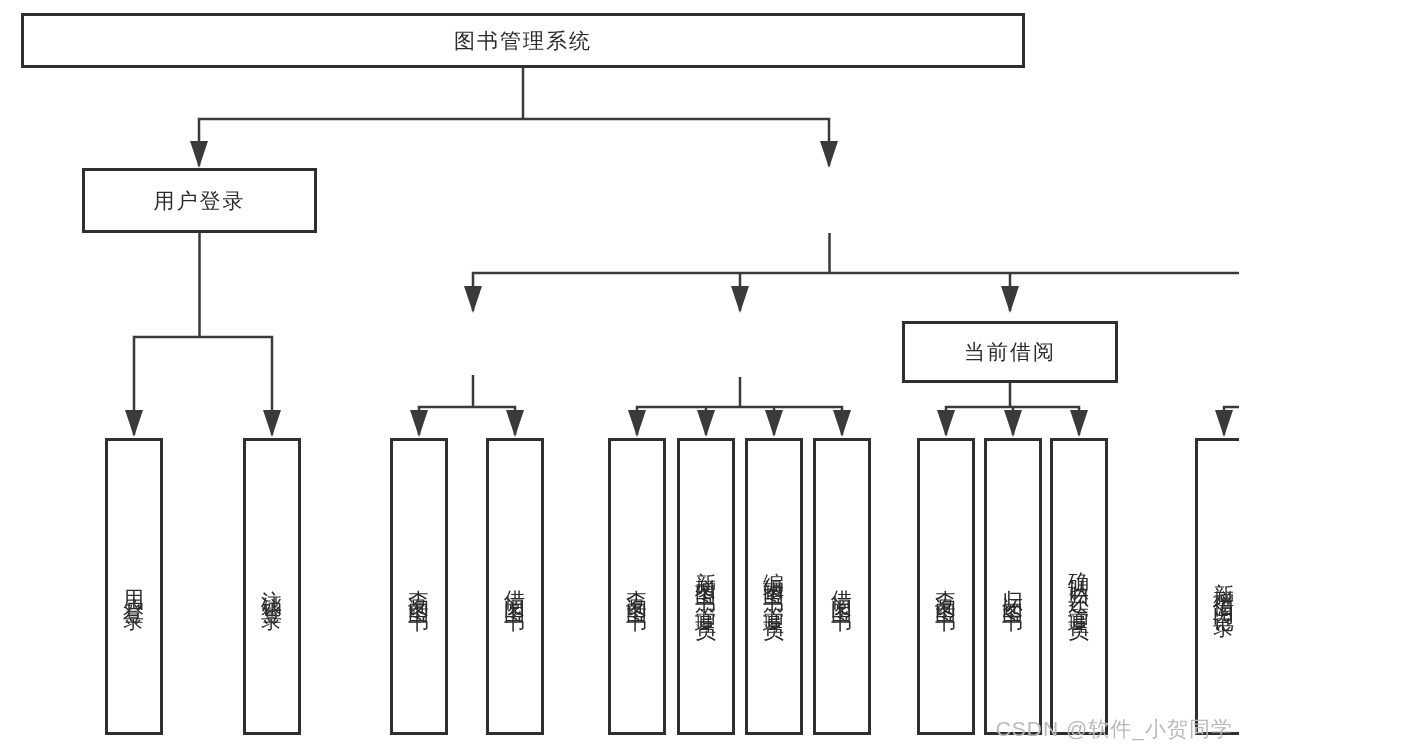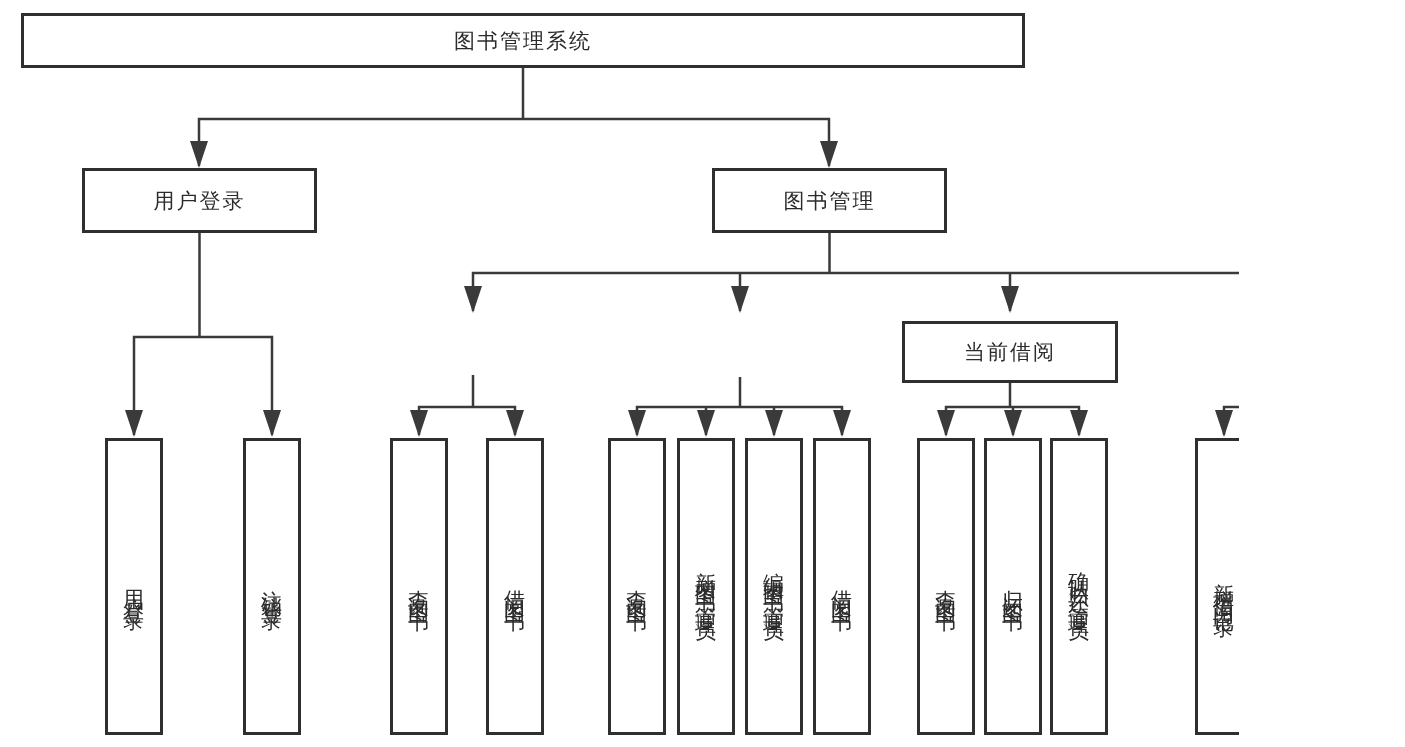--- a/index.html
+++ b/index.html
@@ -100,21 +100,20 @@
     <g>
       <path class="edge" d="M1282 375 V407 M1224 435 V407 H1342 V435"></path>
       <polygon class="arrow" points="1215,410 1233,410 1224,437"></polygon>
       <polygon class="arrow" points="1333,410 1351,410 1342,437"></polygon>
     </g>
   </svg>
 
   <div class="box" style="left:21px; top:13px; width:1004px; height:55px;">图书管理系统</div>
 
   <div class="box" style="left:82px; top:168px; width:235px; height:65px;">用户登录</div>
-  <div class="box" style="left:712px; top:168px; width:235px; height:65px;">图书管理</div>
 
   <div class="box" style="left:902px; top:321px; width:216px; height:62px;">当前借阅</div>
 
   <div class="box leaf" style="left:105px; top:438px; width:58px; height:297px;">用户登录</div>
   <div class="box leaf" style="left:243px; top:438px; width:58px; height:297px;">注销登录</div>
 
   <div class="box leaf" style="left:390px; top:438px; width:58px; height:297px;">查询图书</div>
   <div class="box leaf" style="left:486px; top:438px; width:58px; height:297px;">借阅图书</div>
 
   <div class="box leaf" style="left:608px; top:438px; width:58px; height:297px;">查询图书</div>
@@ -122,14 +121,15 @@
   <div class="box leaf" style="left:745px; top:438px; width:58px; height:297px;">编辑图书（管理员）</div>
   <div class="box leaf" style="left:813px; top:438px; width:58px; height:297px;">借阅图书</div>
 
   <div class="box leaf" style="left:917px; top:438px; width:58px; height:297px;">查询图书</div>
   <div class="box leaf" style="left:984px; top:438px; width:58px; height:297px;">归还图书</div>
   <div class="box leaf" style="left:1050px; top:438px; width:58px; height:297px;">确认归还（管理员）</div>
 
   <div class="box leaf" style="left:1195px; top:438px; width:58px; height:297px;">新增借阅记录</div>
   <div class="box leaf" style="left:1313px; top:438px; width:59px; height:297px;">查询借阅记录</div>
 
+  <div class="watermark">CSDN @软件_小贺同学</div>
 
 </div>
 
 </body></html>

